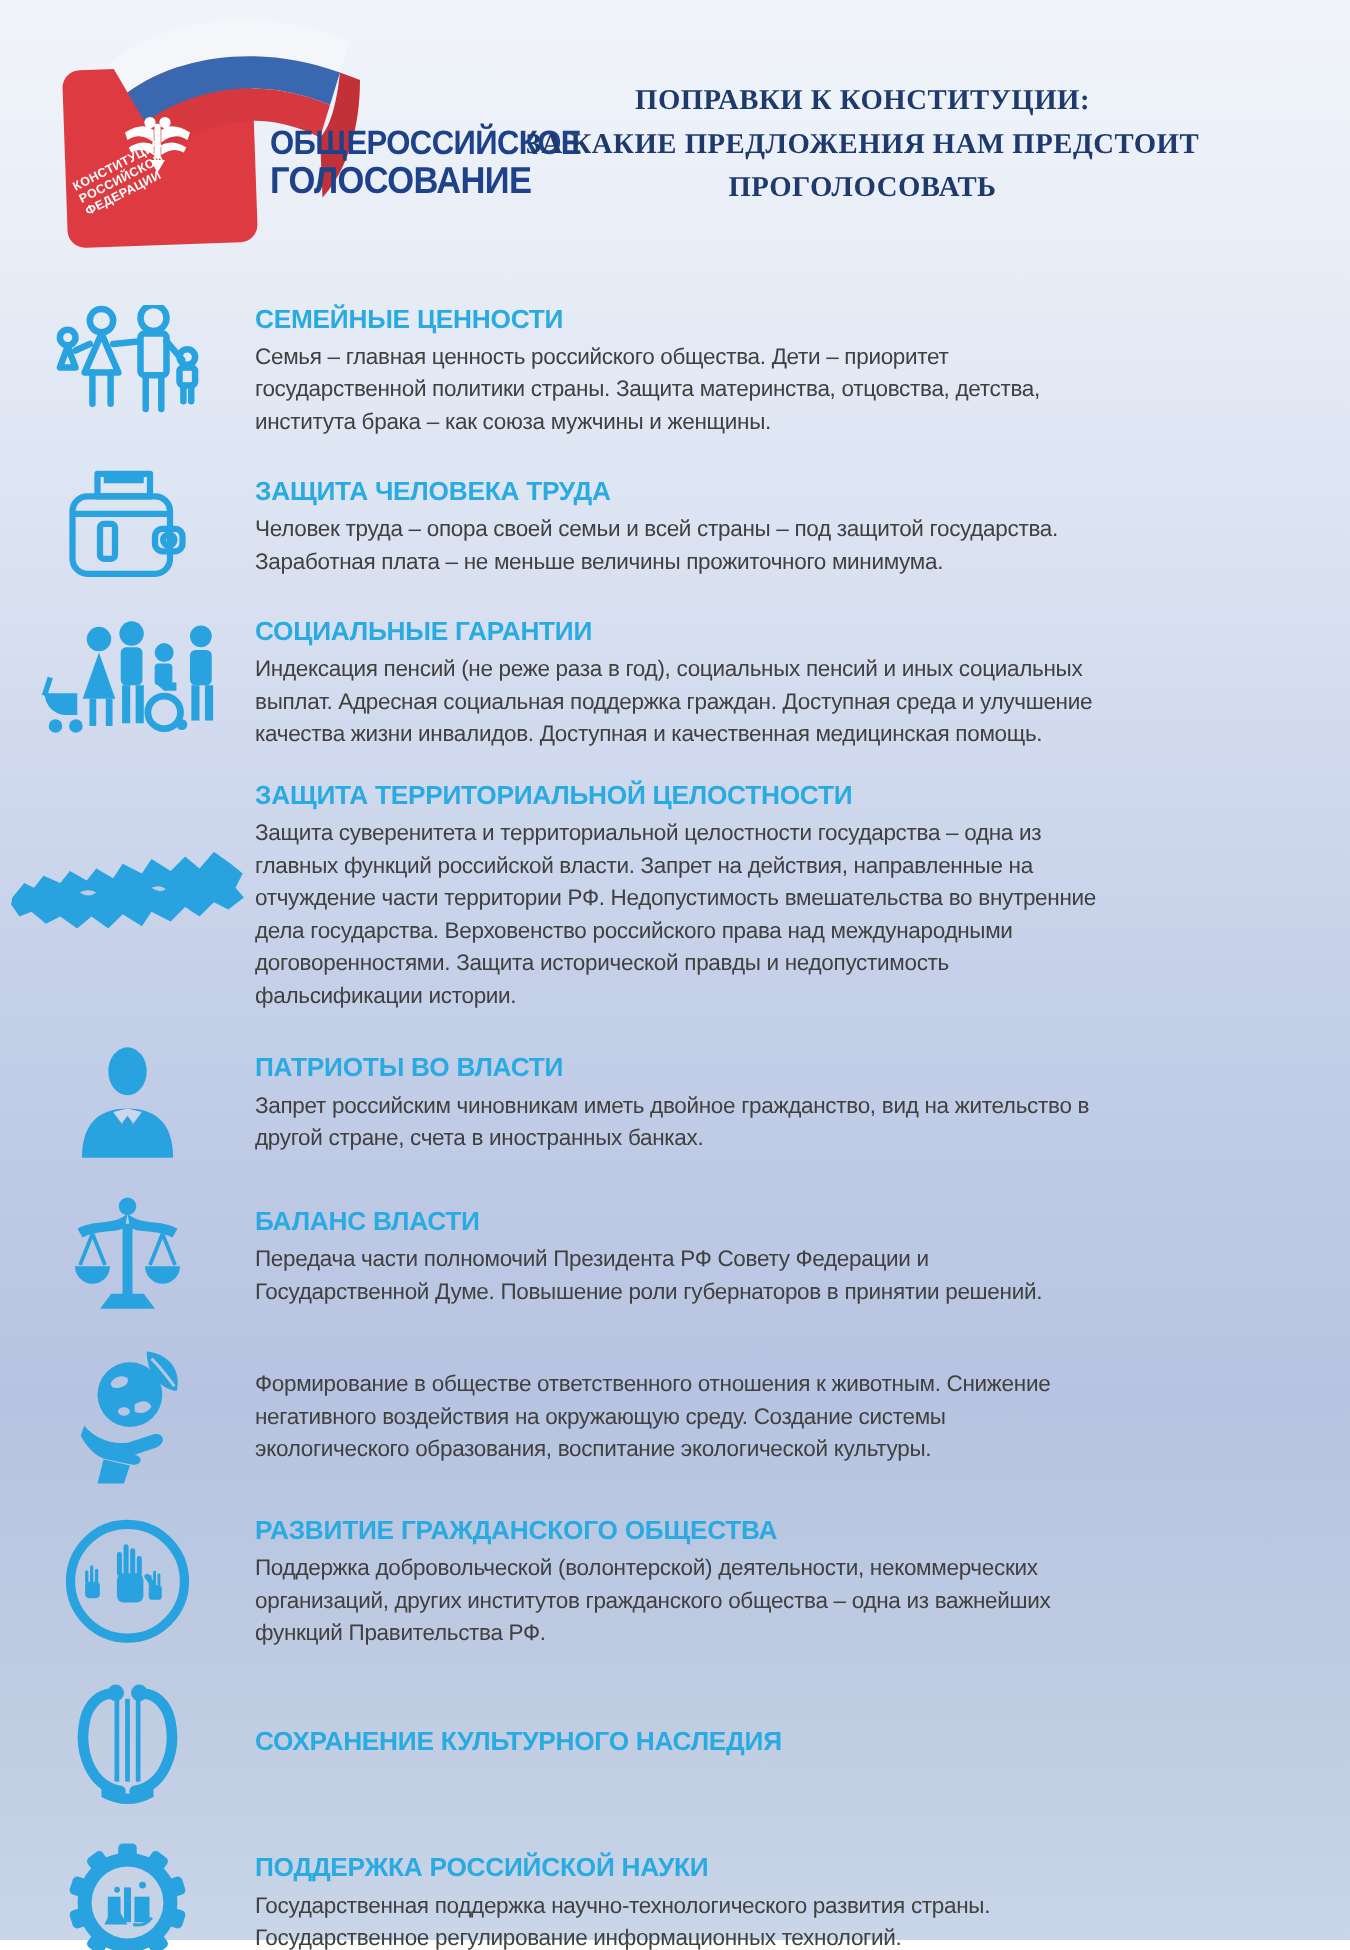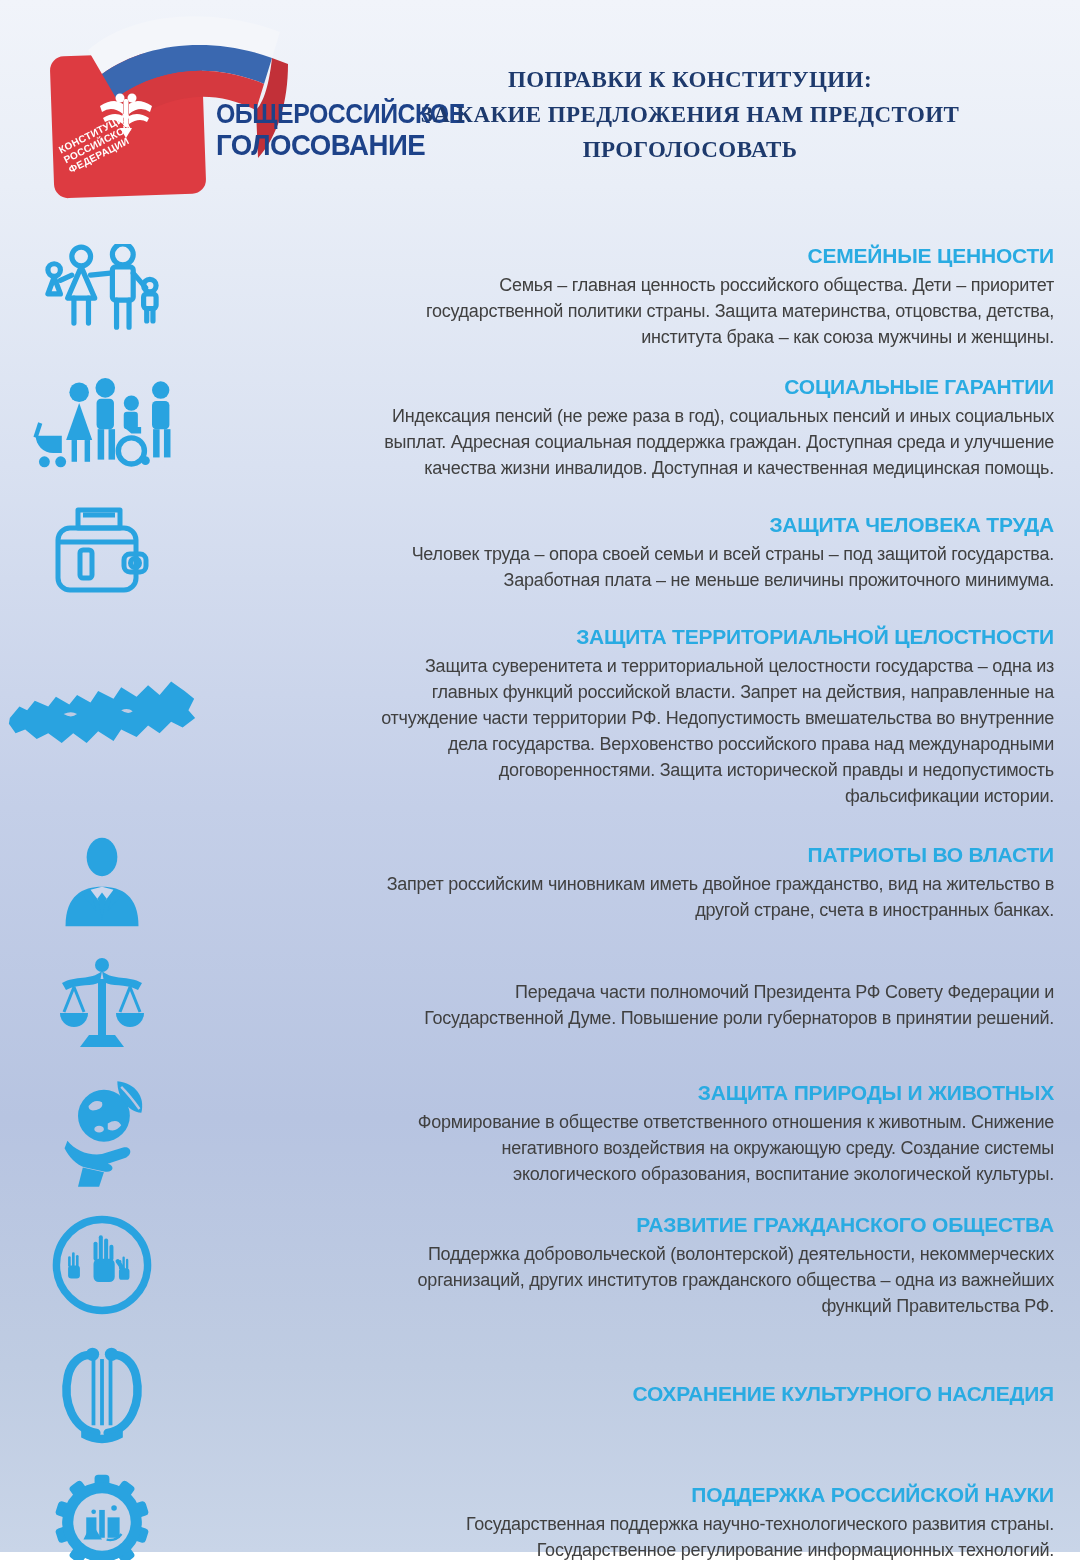--- a/index.html
+++ b/index.html
@@ -39,21 +39,20 @@
     text-align:center;
     font-family:"Liberation Serif", serif;
     font-weight:700;font-size:23px;line-height:35px;
     color:#1e3a6d;white-space:pre-line;letter-spacing:.4px;
   }
   
   .sections{padding:0 14px 0 0;}
   .section{
     display:flex;align-items:center;
     margin-bottom:23px;
-    text-align:right;
   }
   .icon-col{
     width:204px;flex:0 0 204px;
     display:flex;justify-content:center;align-items:center;
   }
   .text-col{flex:1;padding-right:12px;}
   .sec-heading{
     color:#29abe2;font-size:21px;font-weight:700;
     letter-spacing:-.2px;line-height:28px;margin:0 0 2px 0;
     text-transform:uppercase;
@@ -122,20 +121,41 @@
               <rect x="100" y="48" width="12" height="14" rx="3"></rect>
             <path d="M103 62 V74 M109 62 V74"></path>
           </g>
         </svg>
       </div>
       <div class="text-col">
         <h2 class="sec-heading">СЕМЕЙНЫЕ ЦЕННОСТИ</h2>
         <p class="sec-body">Семья – главная ценность российского общества. Дети – приоритет
 государственной политики страны. Защита материнства, отцовства, детства,
 института брака – как союза мужчины и женщины.</p>
+      </div>
+    </div>
+
+    <div class="section">
+      <div class="icon-col">
+        <svg width="100" height="96" viewBox="0 0 100 92">
+          <g fill="none" stroke="#29a3e0" stroke-width="5" stroke-linejoin="round">
+            <rect x="26" y="4" width="42" height="18"></rect>
+            <path d="M31 9 H63"></path>
+            <rect x="6" y="22" width="78" height="62" rx="12"></rect>
+            <path d="M6 36 H84"></path>
+            <rect x="28" y="44" width="12" height="28" rx="3"></rect>
+            <rect x="72" y="48" width="22" height="18" rx="6"></rect>
+            <circle cx="83" cy="57" r="4.5"></circle>
+          </g>
+        </svg>
+      </div>
+      <div class="text-col">
+        <h2 class="sec-heading">ЗАЩИТА ЧЕЛОВЕКА ТРУДА</h2>
+        <p class="sec-body">Человек труда – опора своей семьи и всей страны – под защитой государства.
+Заработная плата – не меньше величины прожиточного минимума.</p>
       </div>
     </div>
 
     <div class="section">
       <div class="icon-col">
         <svg width="142" height="100" viewBox="0 0 130 92">
           <g fill="#29a3e0">
             <path d="M4 54 a16 16 0 0 0 16 16 h8 V54 Z"></path>
             <rect x="4" y="42" width="4" height="14" transform="rotate(18 6 49)"></rect>
             <circle cx="12" cy="78" r="5"></circle>
@@ -163,41 +183,20 @@
       <div class="text-col">
         <h2 class="sec-heading">СОЦИАЛЬНЫЕ ГАРАНТИИ</h2>
         <p class="sec-body">Индексация пенсий (не реже раза в год), социальных пенсий и иных социальных
 выплат. Адресная социальная поддержка граждан. Доступная среда и улучшение
 качества жизни инвалидов. Доступная и качественная медицинская помощь.</p>
       </div>
     </div>
 
     <div class="section">
       <div class="icon-col">
-        <svg width="100" height="96" viewBox="0 0 100 92">
-          <g fill="none" stroke="#29a3e0" stroke-width="5" stroke-linejoin="round">
-            <rect x="26" y="4" width="42" height="18"></rect>
-            <path d="M31 9 H63"></path>
-            <rect x="6" y="22" width="78" height="62" rx="12"></rect>
-            <path d="M6 36 H84"></path>
-            <rect x="28" y="44" width="12" height="28" rx="3"></rect>
-            <rect x="72" y="48" width="22" height="18" rx="6"></rect>
-            <circle cx="83" cy="57" r="4.5"></circle>
-          </g>
-        </svg>
-      </div>
-      <div class="text-col">
-        <h2 class="sec-heading">ЗАЩИТА ЧЕЛОВЕКА ТРУДА</h2>
-        <p class="sec-body">Человек труда – опора своей семьи и всей страны – под защитой государства.
-Заработная плата – не меньше величины прожиточного минимума.</p>
-      </div>
-    </div>
-
-    <div class="section">
-      <div class="icon-col">
         <svg width="192" height="100" viewBox="0 0 200 100">
           <path fill="#29a3e0" d="M4 52 L14 40 22 44 30 34 44 40 52 30 66 38 74 28 88 36 96 24 112 32 120 20 136 30 148 18 160 28 172 14 186 24 196 32 190 44 197 52 184 62 172 56 160 68 148 60 136 72 120 64 112 76 96 66 84 78 70 68 58 78 44 68 32 74 20 64 10 68 3 58 Z"></path>
           <path fill="#bfcbe3" d="M60 48 q8 -4 14 0 q-6 5 -14 0 z M120 44 q7 -3 12 1 q-5 4 -12 -1 z"></path>
         </svg>
       </div>
       <div class="text-col">
         <h2 class="sec-heading">ЗАЩИТА ТЕРРИТОРИАЛЬНОЙ ЦЕЛОСТНОСТИ</h2>
         <p class="sec-body">Защита суверенитета и территориальной целостности государства – одна из
 главных функций российской власти. Запрет на действия, направленные на
 отчуждение части территории РФ. Недопустимость вмешательства во внутренние
@@ -237,38 +236,38 @@
             <path d="M8 58 a14 14 0 0 0 28 0 Z"></path>
             <path d="M64 58 a14 14 0 0 0 28 0 Z"></path>
           </g>
           <g stroke="#29a3e0" stroke-width="3" fill="none">
             <path d="M22 32 L12 57 M22 32 L32 57"></path>
             <path d="M78 32 L68 57 M78 32 L88 57"></path>
           </g>
         </svg>
       </div>
       <div class="text-col">
+        <h2 class="sec-heading">БАЛАНС ВЛАСТИ</h2>
         <p class="sec-body">Передача части полномочий Президента РФ Совету Федерации и
 Государственной Думе. Повышение роли губернаторов в принятии решений.</p>
       </div>
     </div>
 
     <div class="section">
       <div class="icon-col">
         <svg width="96" height="110" viewBox="0 0 100 112">
           <circle cx="52" cy="38" r="27" fill="#29a3e0"></circle>
           <path fill="#b9c6e2" d="M36 28 q6 -8 14 -4 q2 6 -6 8 q-8 2 -8 -4 z M56 46 q10 -6 14 2 q-6 8 -14 4 z M42 52 a5 3.5 0 1 0 10 0 a5 3.5 0 1 0 -10 0 z"></path>
           <path fill="#29a3e0" d="M66 2 C85 4 95 18 91 35 C76 33 66 19 66 2 Z"></path>
           <path d="M70 8 C78 16 84 24 89 31" stroke="#b9c6e2" stroke-width="2.5" fill="none"></path>
           <path fill="#29a3e0" d="M14 64 C22 74 36 80 50 78 L72 71 C80 69 83 78 74 82 L56 88 C64 90 62 98 52 96 L33 92 C23 90 15 80 11 72 Z"></path>
           <path fill="#29a3e0" d="M30 92 L52 97 L47 112 L25 112 Z"></path>
         </svg>
       </div>
       <div class="text-col">
-        <h2 class="sec-heading">ЗАЩИТА ПРИРОДЫ И ЖИВОТНЫХ</h2>
         <p class="sec-body">Формирование в обществе ответственного отношения к животным. Снижение
 негативного воздействия на окружающую среду. Создание системы
 экологического образования, воспитание экологической культуры.</p>
       </div>
     </div>
 
     <div class="section">
       <div class="icon-col">
         <svg width="106" height="106" viewBox="0 0 100 100">
           <circle cx="50" cy="50" r="43" fill="none" stroke="#29a3e0" stroke-width="7"></circle>

